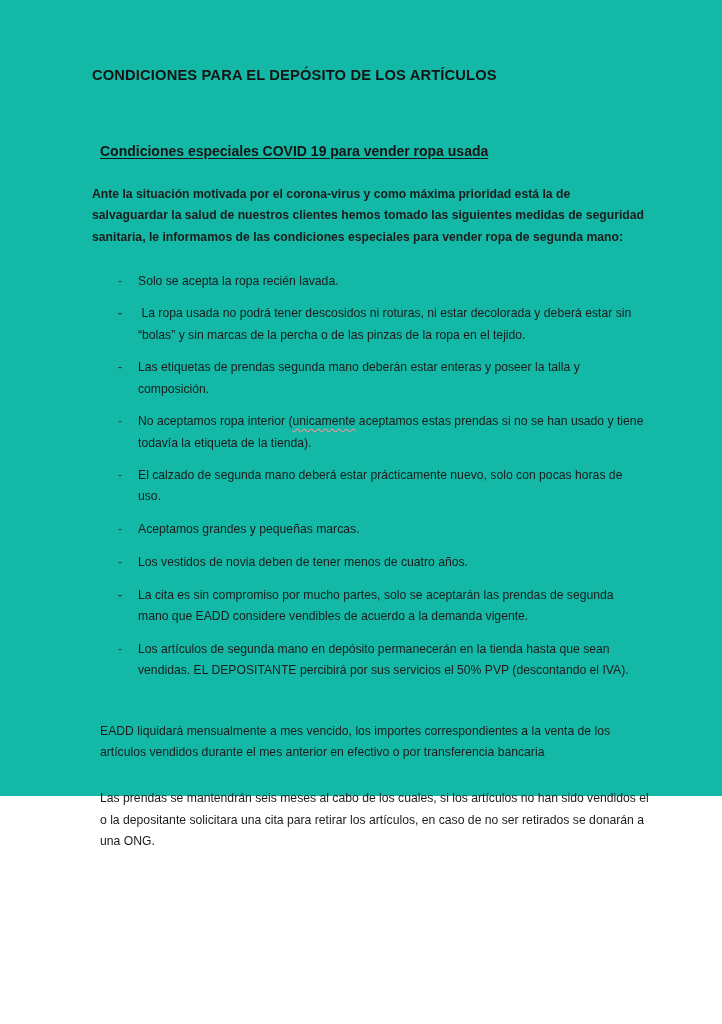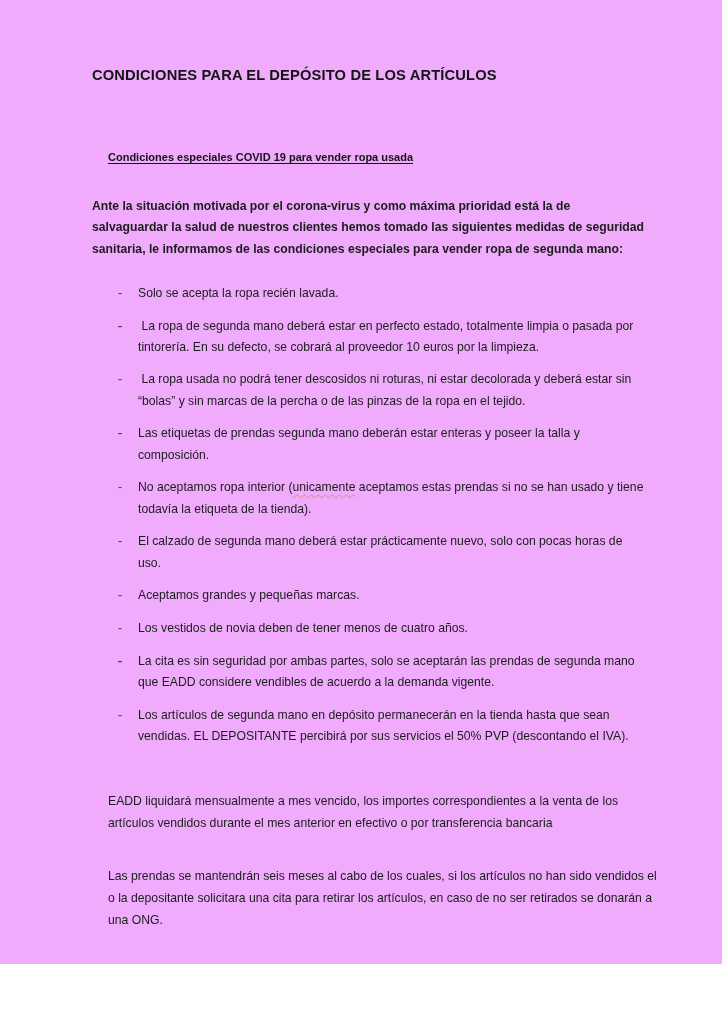--- a/index.html
+++ b/index.html
@@ -13,22 +13,22 @@
     height: 1024px;
     overflow: hidden;
     font-family: "Liberation Sans", sans-serif;
     color: #1a1a1a;
     -webkit-font-smoothing: antialiased;
   }
 
   .page {
     position: relative;
     width: 722px;
-    height: 964px;
-    background: #f0abfc;
+    height: 796px;
+    background: #14b8a6;
     box-sizing: border-box;
     padding: 8px;
   }
 
   .content {
     position: absolute;
     left: 92px;
     top: 0;
     width: 560px;
   }
@@ -37,24 +37,24 @@
     font-size: 14.7px;
     font-weight: bold;
     letter-spacing: 0.15px;
     color: #141414;
     margin: 0;
     padding-top: 66px;
     line-height: 1.25;
   }
 
   .subtitle {
-    font-size: 11px;
+    font-size: 14px;
     font-weight: bold;
     color: #141414;
-    margin: 16px;
+    margin: 8px;
     padding-top: 50px;
     line-height: 1.3;
   }
   .subtitle span.u {
     text-decoration: underline;
     text-underline-offset: 2px;
   }
 
   .intro {
     font-size: 12.2px;
@@ -101,21 +101,21 @@
   .misspell {
     text-decoration: underline wavy #d89a9a;
     text-decoration-skip-ink: none;
     text-underline-offset: 1.5px;
   }
 
   .closing {
     font-size: 12.2px;
     line-height: 1.78;
     color: #1c1c1c;
-    margin: 16px;
+    margin: 8px;
     width: 556px;
   }
   .closing.first { padding-top: 28px; }
   .closing.second { padding-top: 16px; }
 </style>
 </head>
 <body>
 
 <div class="page">
   <div class="content">
@@ -132,21 +132,20 @@
         <span class="marker">-</span>
         <span class="btext">Solo se acepta la ropa recién lavada.</span>
       </li>
 
       <li class="bullet-item">
         <span class="marker">-</span>
       </li>
 
       <li class="bullet-item lead-space">
         <span class="marker">-</span>
-        <span class="btext">La ropa de segunda mano deberá estar en perfecto estado, totalmente limpia o pasada por tintorería. En su defecto, se cobrará al proveedor 10 euros por la limpieza.</span>
       </li>
 
       <li class="bullet-item lead-space">
         <span class="marker">-</span>
         <span class="btext">La ropa usada no podrá tener descosidos ni roturas, ni estar decolorada y deberá estar sin “bolas” y sin marcas de la percha o de las pinzas de la ropa en el tejido.</span>
       </li>
 
       <li class="bullet-item">
         <span class="marker">-</span>
       </li>
@@ -179,21 +178,21 @@
       <li class="bullet-item">
         <span class="marker">-</span>
       </li>
 
       <li class="bullet-item">
         <span class="marker">-</span>
       </li>
 
       <li class="bullet-item">
         <span class="marker">-</span>
-        <span class="btext">La cita es sin seguridad por ambas partes, solo se aceptarán las prendas de segunda mano que EADD considere vendibles de acuerdo a la demanda vigente.</span>
+        <span class="btext">La cita es sin compromiso por mucho partes, solo se aceptarán las prendas de segunda mano que EADD considere vendibles de acuerdo a la demanda vigente.</span>
       </li>
 
       <li class="bullet-item">
         <span class="marker">-</span>
         <span class="btext">Los artículos de segunda mano en depósito permanecerán en la tienda hasta que sean vendidas. EL DEPOSITANTE percibirá por sus servicios el 50% PVP (descontando el IVA).</span>
       </li>
 
     </ul>
 
     <p class="closing first">EADD liquidará mensualmente a mes vencido, los importes correspondientes a la venta de los artículos vendidos durante el mes anterior en efectivo o por transferencia bancaria</p>

